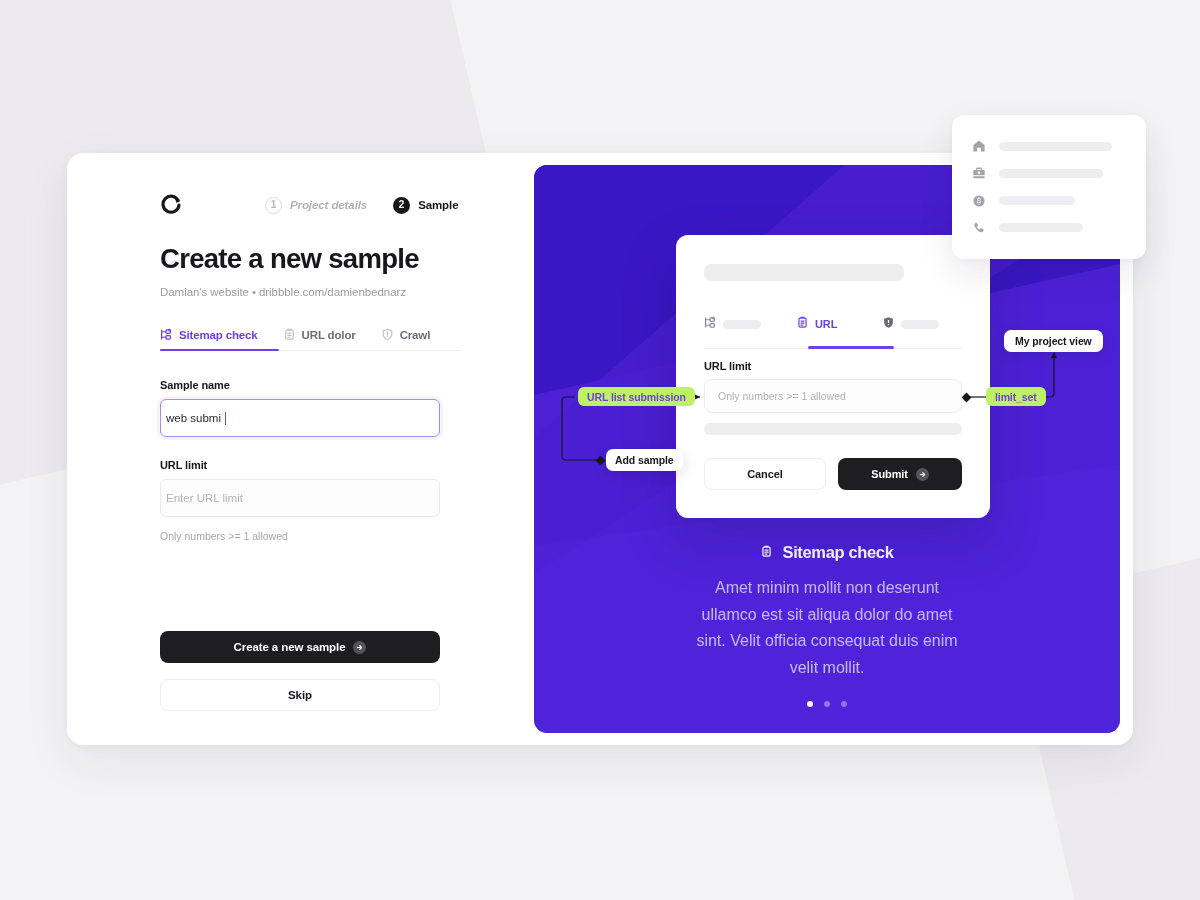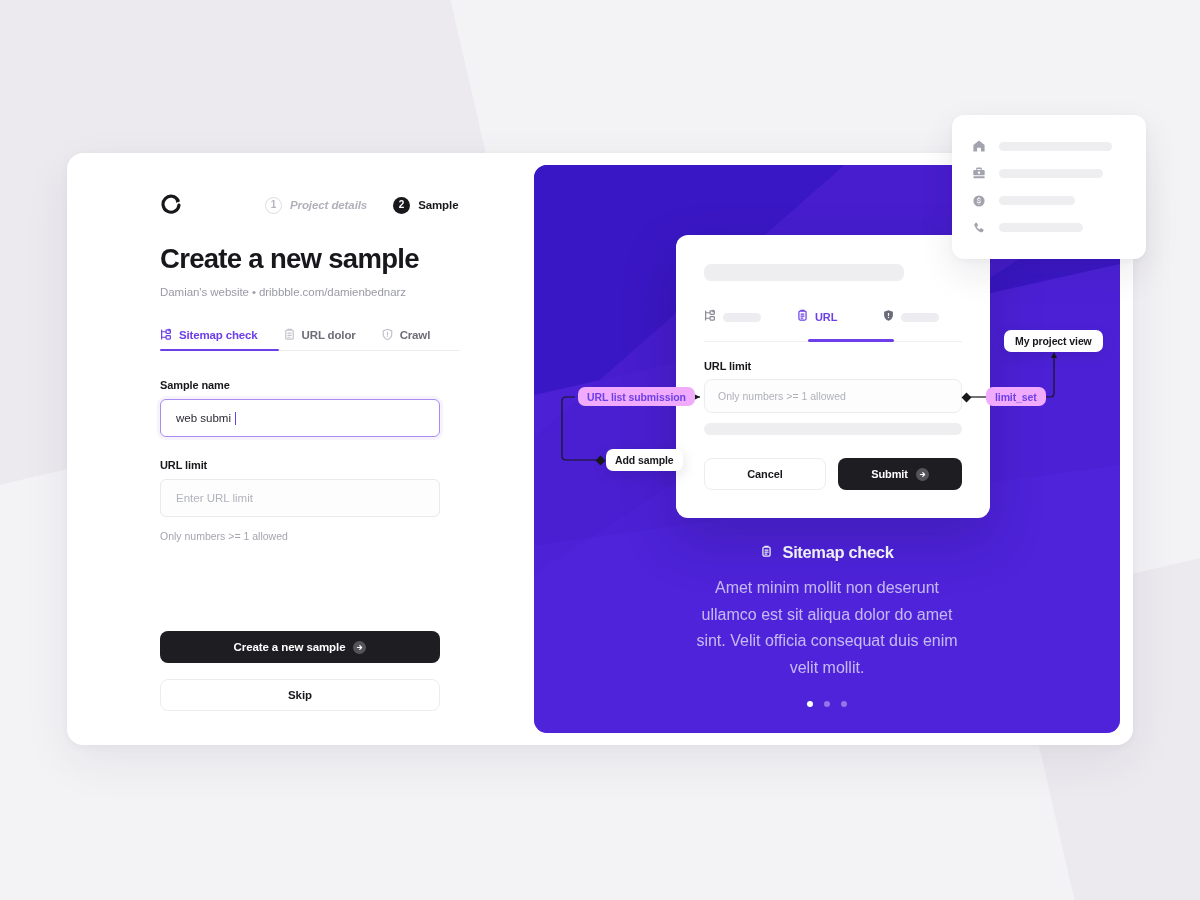--- a/index.html
+++ b/index.html
@@ -79,21 +79,21 @@
   .tabicon { width: 13px; height: 13px; display:block; }
 
   
   .field-label {
     font-size: 11px; font-weight: 700; color: #17171c; letter-spacing: -.1px;
   }
   #sample-name-label { margin-top: 28px; }
   .text-input {
     margin-top: 8px; width: 280px; height: 38px;
     border-radius: 6px; display: flex; align-items: center;
-    padding: 0 15px; font-size: 11.5px; background: #fff;
+    padding: 0 5px; font-size: 11.5px; background: #fff;
   }
   #sample-name-input {
     border: 1.4px solid #a98cf0;
     box-shadow: 0 0 0 3px rgba(169,140,240,.10);
     color: #2a2a33;
   }
   .caret {
     display: inline-block; width: 1.3px; height: 13px;
     background: #6d3fe8; margin-left: 4px; vertical-align: middle;
   }
@@ -164,21 +164,21 @@
   #inner-modal {
     position: absolute; left: 676px; top: 235px;
     width: 314px; height: 283px;
     background: #fff; border-radius: 12px;
     box-shadow: 0 22px 54px rgba(25,10,70,.22);
     z-index: 6;
   }
   .skel { background: #eeeef1; border-radius: 7px; }
   #modal-skel-title { position: absolute; left: 28px; top: 29px; width: 200px; height: 17px; }
   #modal-tabs {
-    position: absolute; left: 28px; top: 73px; width: 258px; height: 34px;
+    position: absolute; left: 28px; top: 80px; width: 258px; height: 34px;
     border-bottom: 1px solid #f0f0f3; display: flex; align-items: flex-start;
   }
   .mtab { display: flex; align-items: center; gap: 6px; position: relative; }
   .mtab-1 { width: 92px; }
   .mtab-2 { width: 86px; }
   .mtab-3 { width: 80px; }
   .mtab-label { font-size: 11px; font-weight: 700; color: #6d3fe8; letter-spacing: -.1px; }
   .mtab-skel { height: 9px; border-radius: 5px; background: #ededf1; }
   .mtab-underline {
     position: absolute; left: 104px; bottom: -1px;
@@ -217,21 +217,21 @@
   .fc-icon { width: 14px; height: 14px; color: #a3a3af; display: block; }
   .fc-bar { height: 9px; border-radius: 5px; background: #eeeef1; }
 
   
   .anno {
     position: absolute; z-index: 9;
     border-radius: 6px; font-size: 10.5px; font-weight: 700;
     display: flex; align-items: center; padding: 0 9px; height: 19px;
     white-space: nowrap; letter-spacing: -.1px;
   }
-  .anno-purple { background: #f0abfc; color: #6d3fe8; border-radius: 7px; }
+  .anno-purple { background: #bef264; color: #6d3fe8; }
   .anno-white {
     background: #fff; color: #17171c; height: 22px; border-radius: 7px;
     box-shadow: 0 4px 14px rgba(25,10,70,.13);
   }
   #anno-url-list { left: 578px; top: 387px; }
   #anno-limit-set { left: 986px; top: 387px; }
   #anno-add-sample { left: 606px; top: 449px; }
   #anno-project-view { left: 1004px; top: 330px; padding: 0 11px; }
 
   .conn { position: absolute; z-index: 7; }

